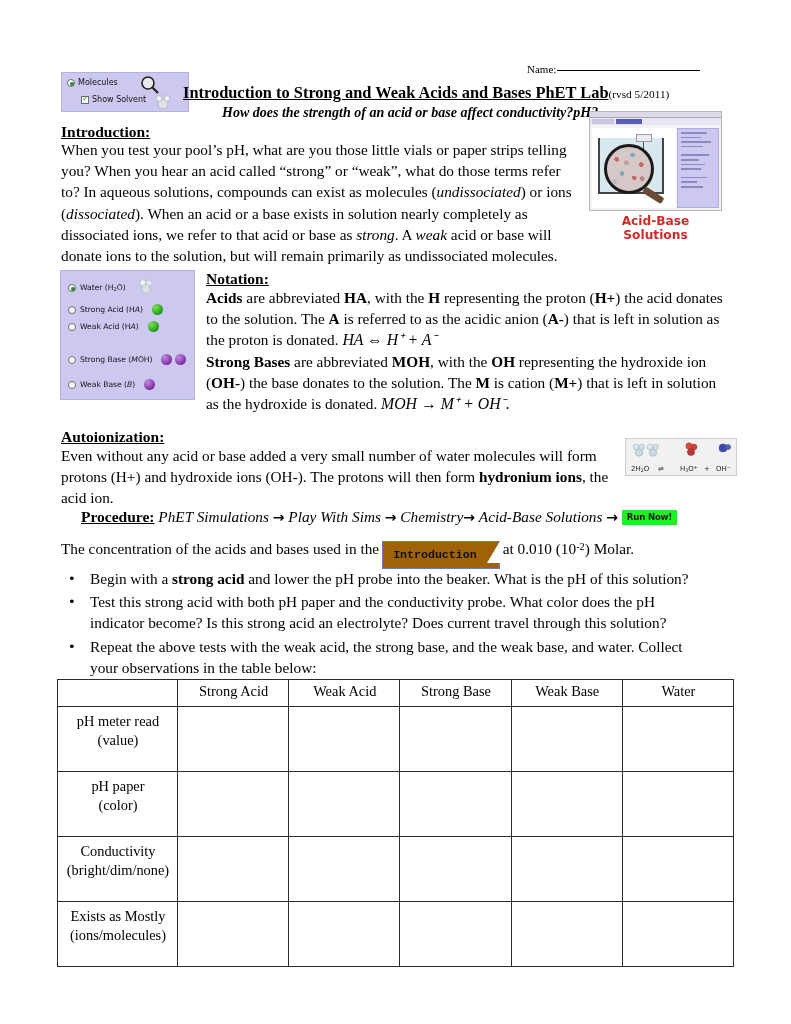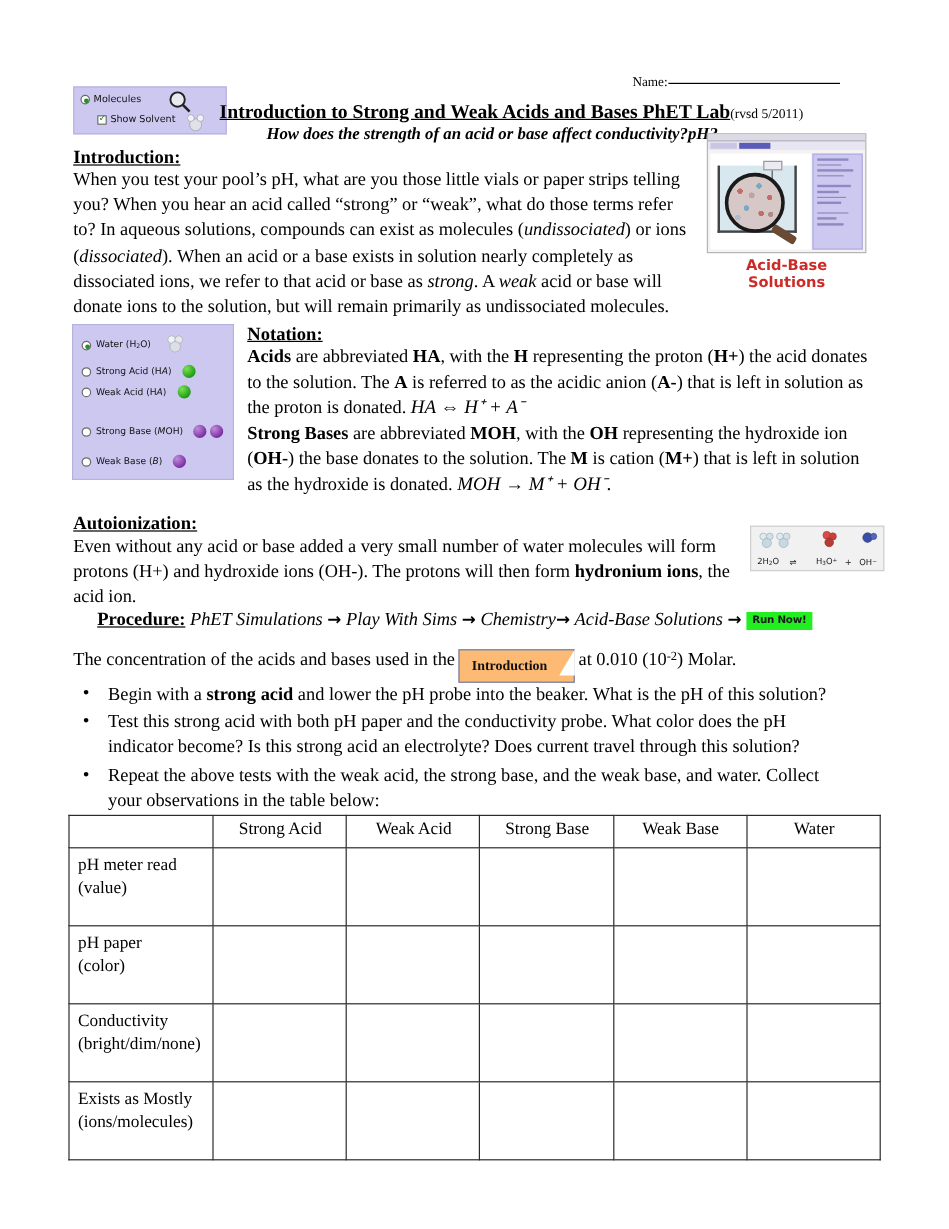--- a/index.html
+++ b/index.html
@@ -174,22 +174,22 @@
   .arrow { font-family: "DejaVu Sans", sans-serif; font-weight: bold; font-size: 14px; }
   .runnow {
     display: inline-block; background: #22ee22; color: #1a1a1a;
     font-family: "DejaVu Sans", sans-serif; font-weight: bold;
     font-size: 8.6px; padding: 2px 5px 3px 5px; vertical-align: 2px;
     line-height: 10px; letter-spacing: -0.2px;
   }
   .conc-line { position: absolute; left: 61px; top: 529px; white-space: nowrap; }
   .introtab {
     display: inline-block; position: relative;
-    background: #fdba74; border: 1px solid #6a7fae;
-    font-family: Liberation Serif, serif; font-weight: bold;
+    background: #a16207; border: 1px solid #6a7fae;
+    font-family: Liberation Mono, monospace; font-weight: bold;
     font-size: 11.6px; color: #111;
     padding: 2px 22px 3px 10px; vertical-align: -4px;
     margin: 12px 3px;
   }
   .introtab::after {
     content: ""; position: absolute; right: -1px; top: -1px;
     border-style: solid; border-width: 0 0 22px 13px;
     border-color: transparent transparent #ffffff transparent;
   }
 
@@ -205,20 +205,21 @@
   
   table.obs {
     position: absolute; left: 57px; top: 679px;
     width: 677px; border-collapse: collapse;
     font-size: 14.4px;
   }
   table.obs td, table.obs th {
     border: 1.1px solid #2b2b2b;
     vertical-align: top; padding: 5px 6px 5px 7px;
     font-weight: normal;
+    text-align: center;
   }
   table.obs thead th { text-align: center; height: 27px; padding-top: 3px; }
   table.obs tbody td { height: 65px; }
   table.obs .rowlabel { width: 120px; line-height: 19px; }
   table.obs .datacell { width: 111.4px; }
 </style>
 </head>
 <body>
 
 <div class="page">

